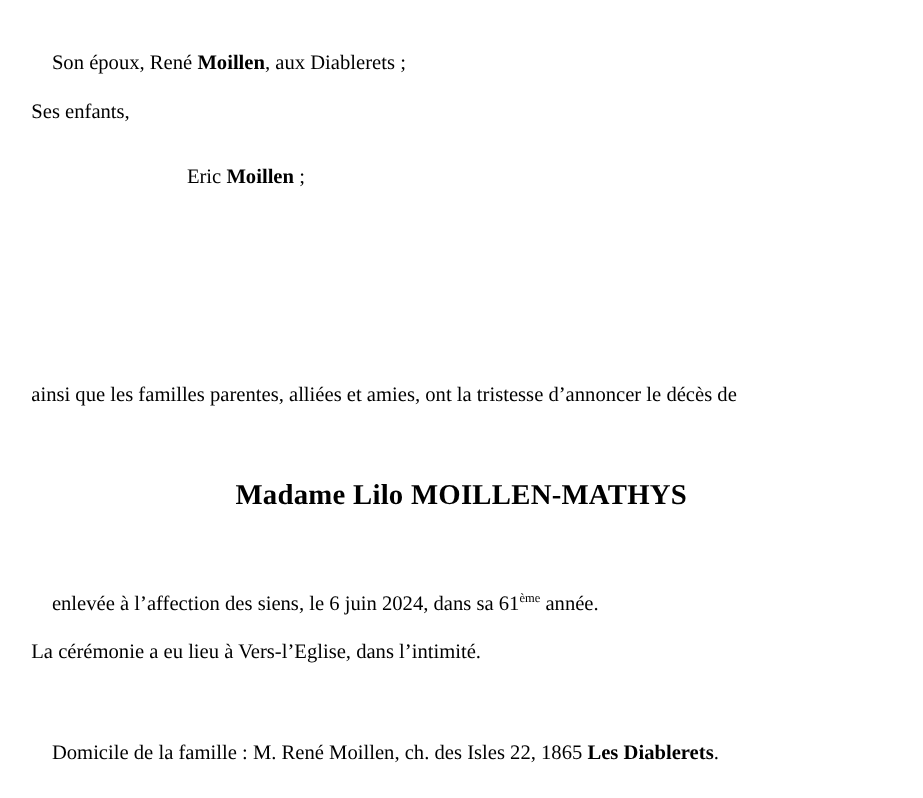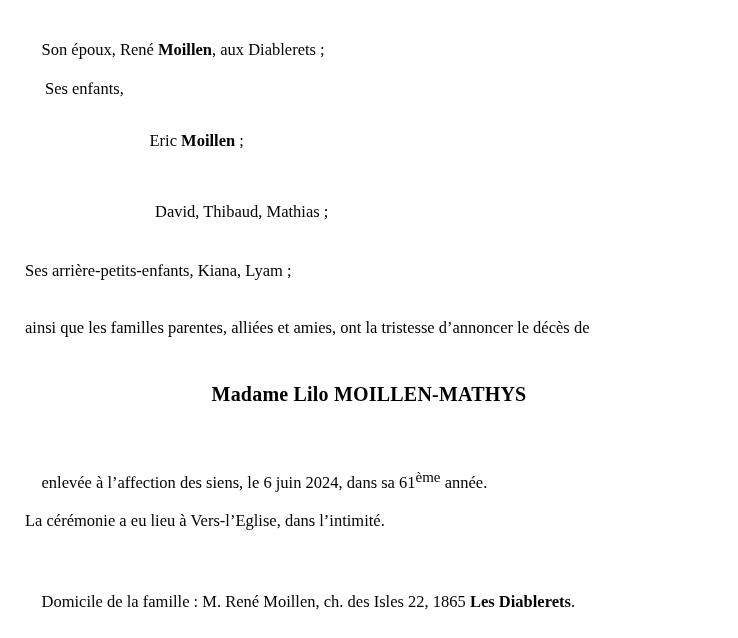--- a/index.html
+++ b/index.html
@@ -26,52 +26,50 @@
     font-size: 16.5px;
     line-height: 20px;
     white-space: pre;
   }
   .b { font-weight: bold; }
   .center-name {
     position: absolute;
     left: 0;
     width: 738px;
     text-align: center;
-    font-size: 20px;
+    font-size: 23px;
     font-weight: bold;
     letter-spacing: 0.2px;
   }
   sup {
-    font-size: 15px;
+    font-size: 10px;
     vertical-align: super;
     line-height: 0;
   }
 </style>
 </head>
 <body>
 
 <div class="page">
 
   <div class="line" style="left:25px; top:20px;">
     <span>Son époux, René </span><span class="b">Moillen</span><span>, aux Diablerets ;</span>
   </div>
 
-  <div class="line" style="left:25px; top:79px;margin-left:20px;">Ses enfants,</div>
+  <div class="line" style="left:25px; top:79px;">Ses enfants,</div>
 
 
   <div class="line" style="left:133px; top:111px;">
     <span>Eric </span><span class="b">Moillen</span><span> ;</span>
   </div>
 
 
-  <div class="line" style="left:155px; top:202px;">David, Thibaud, Mathias ;</div>
 
-  <div class="line" style="left:25px; top:261px;">Ses arrière-petits-enfants, Kiana, Lyam ;</div>
 
-  <div class="line" style="left:25px; top:318px;">ainsi que les familles parentes, alliées et amies, ont la tristesse d’annoncer le décès de</div>
+  <div class="line" style="left:25px; top:306px;">ainsi que les familles parentes, alliées et amies, ont la tristesse d’annoncer le décès de</div>
 
   <div class="center-name" style="top:383px;">Madame Lilo MOILLEN-MATHYS</div>
 
   <div class="line" style="left:25px; top:453px;">
     <span>enlevée à l’affection des siens, le 6 juin 2024, dans sa 61</span><sup>ème</sup><span> année.</span>
   </div>
 
   <div class="line" style="left:25px; top:511px;">La cérémonie a eu lieu à Vers-l’Eglise, dans l’intimité.</div>
 
   <div class="line" style="left:25px; top:572px;">

